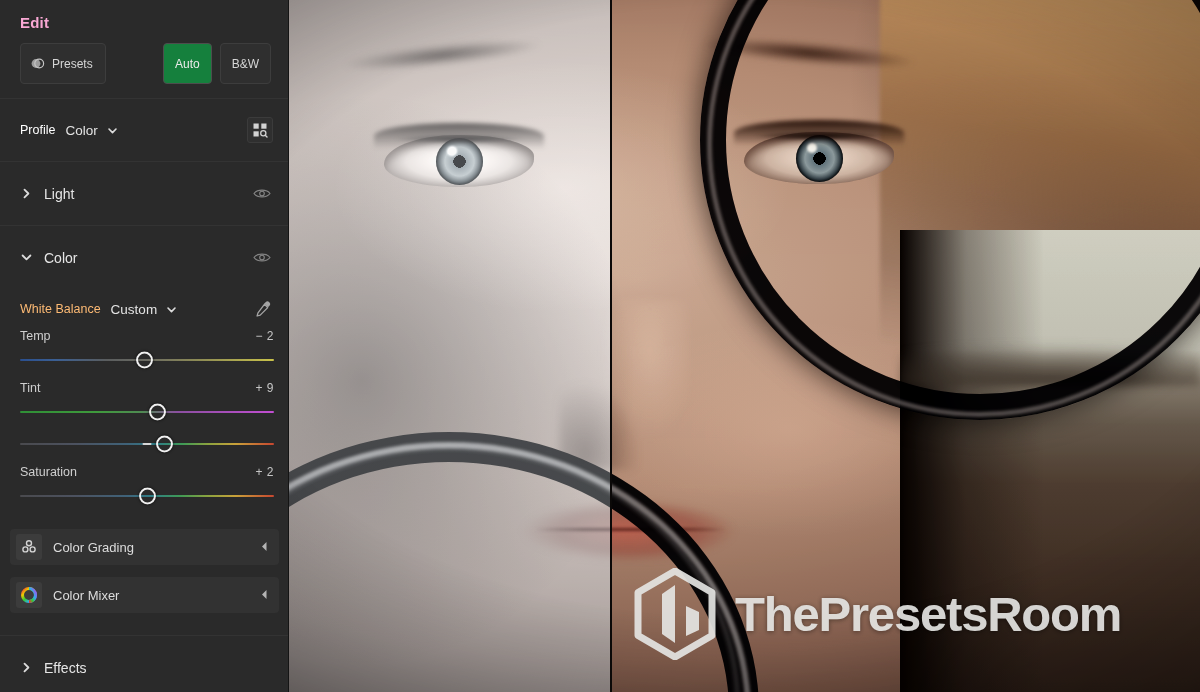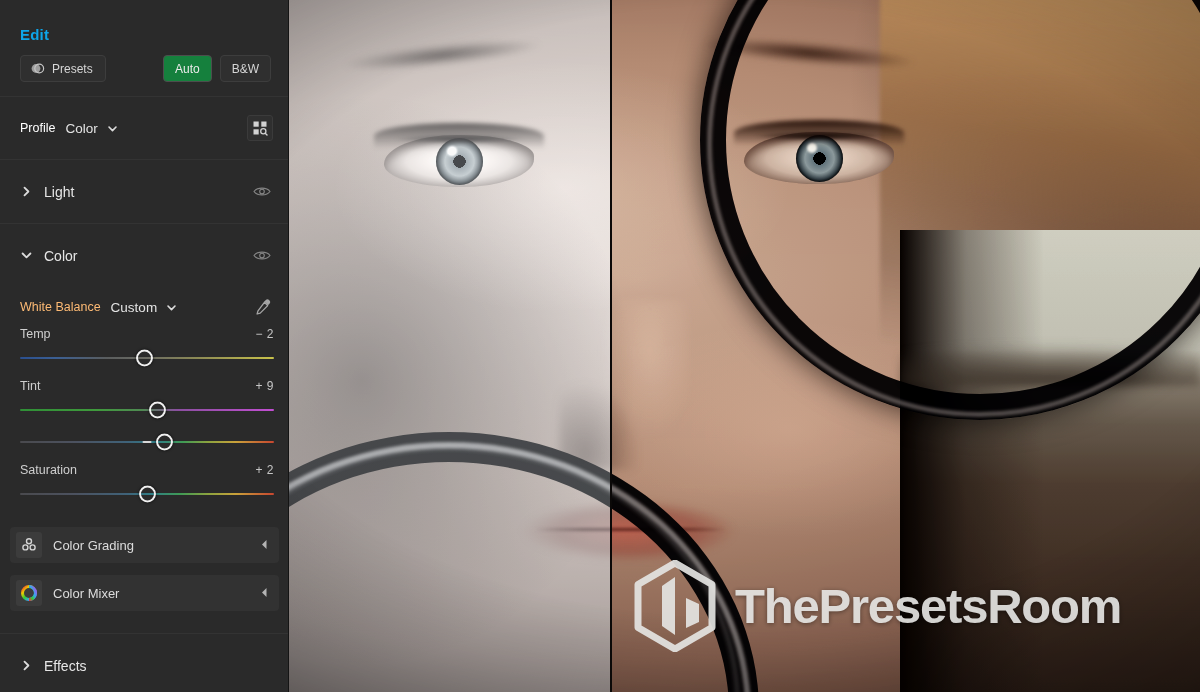--- a/index.html
+++ b/index.html
@@ -18,39 +18,39 @@
     background: #2a2a2a;
     flex: 0 0 289px;
     overflow: hidden;
   }
   #panel::after{
     content:""; position:absolute; right:0; top:0; width:1px; height:100%;
     background:#141414;
   }
 
   .panel-title {
-    color: #0ea5e9;
+    color: #f9a8d4;
     font-size: 15px;
     font-weight: bold;
-    padding: 26px 0 0 20px;
+    padding: 14px 0 0 20px;
     letter-spacing: .2px;
   }
 
   .top-bar {
     display:flex; align-items:center;
     padding: 12px 18px 14px 20px;
     gap: 8px;
   }
   .btn {
     background: #363636;
     border: 1px solid #454545;
     border-radius: 4px;
     color: #d6d6d6;
     font-size: 12px;
-    height: 27px;
+    height: 41px;
     display: inline-flex;
     align-items: center;
     justify-content: center;
     padding: 0 11px;
     cursor: pointer;
     white-space: nowrap;
   }
   .btn.dark { background: #2f2f2f; border-color:#3d3d3d; }
   .btn.lighter { background: #15803d; border-color:#4d4d4d; color:#eaeaea; }
   .btn .lbl { line-height: 1; }
@@ -305,21 +305,21 @@
     mix-blend-mode: soft-light;
   }
   .warm-right { backdrop-filter: saturate(1.25) brightness(.94) contrast(1.12) sepia(.12); }
 
   .vignette {
     background: radial-gradient(110% 85% at 50% 45%, rgba(0,0,0,0) 52%, rgba(0,0,0,.55) 100%);
   }
 
   
   #watermark {
-    position:absolute; left: 344px; bottom: 40px;
+    position:absolute; left: 344px; bottom: 32px;
     display:flex; align-items:center; gap: 18px;
     z-index: 20; pointer-events:none;
     opacity: .92;
   }
   #watermark .wm-text {
     color:#e4e4e2; font-size:49px; font-weight:bold; letter-spacing:-1.2px;
     text-shadow: 0 1px 5px rgba(0,0,0,.45);
     font-family: "Liberation Sans", sans-serif;
   }
 </style>

